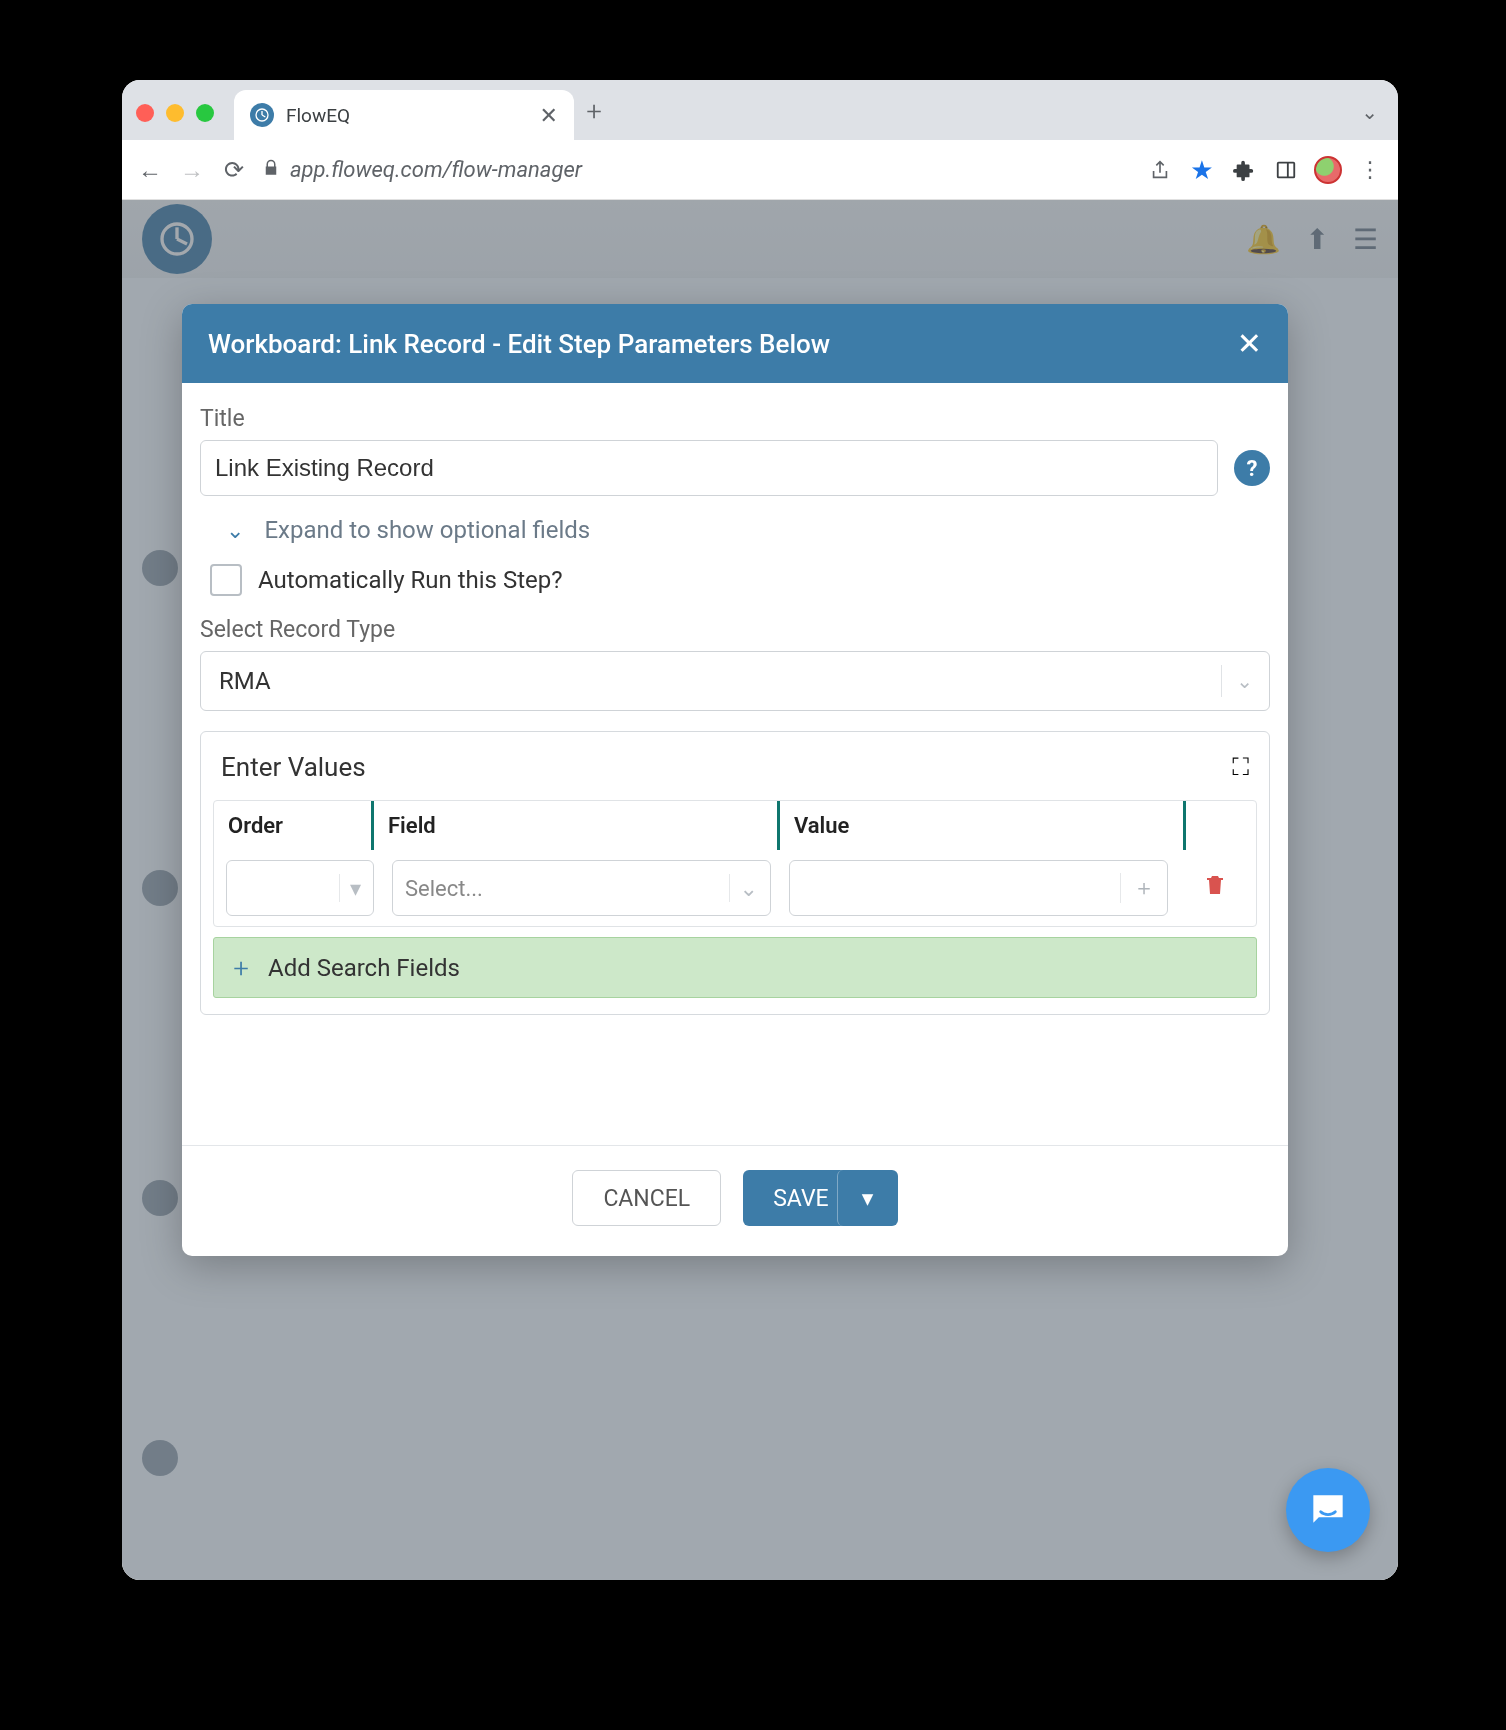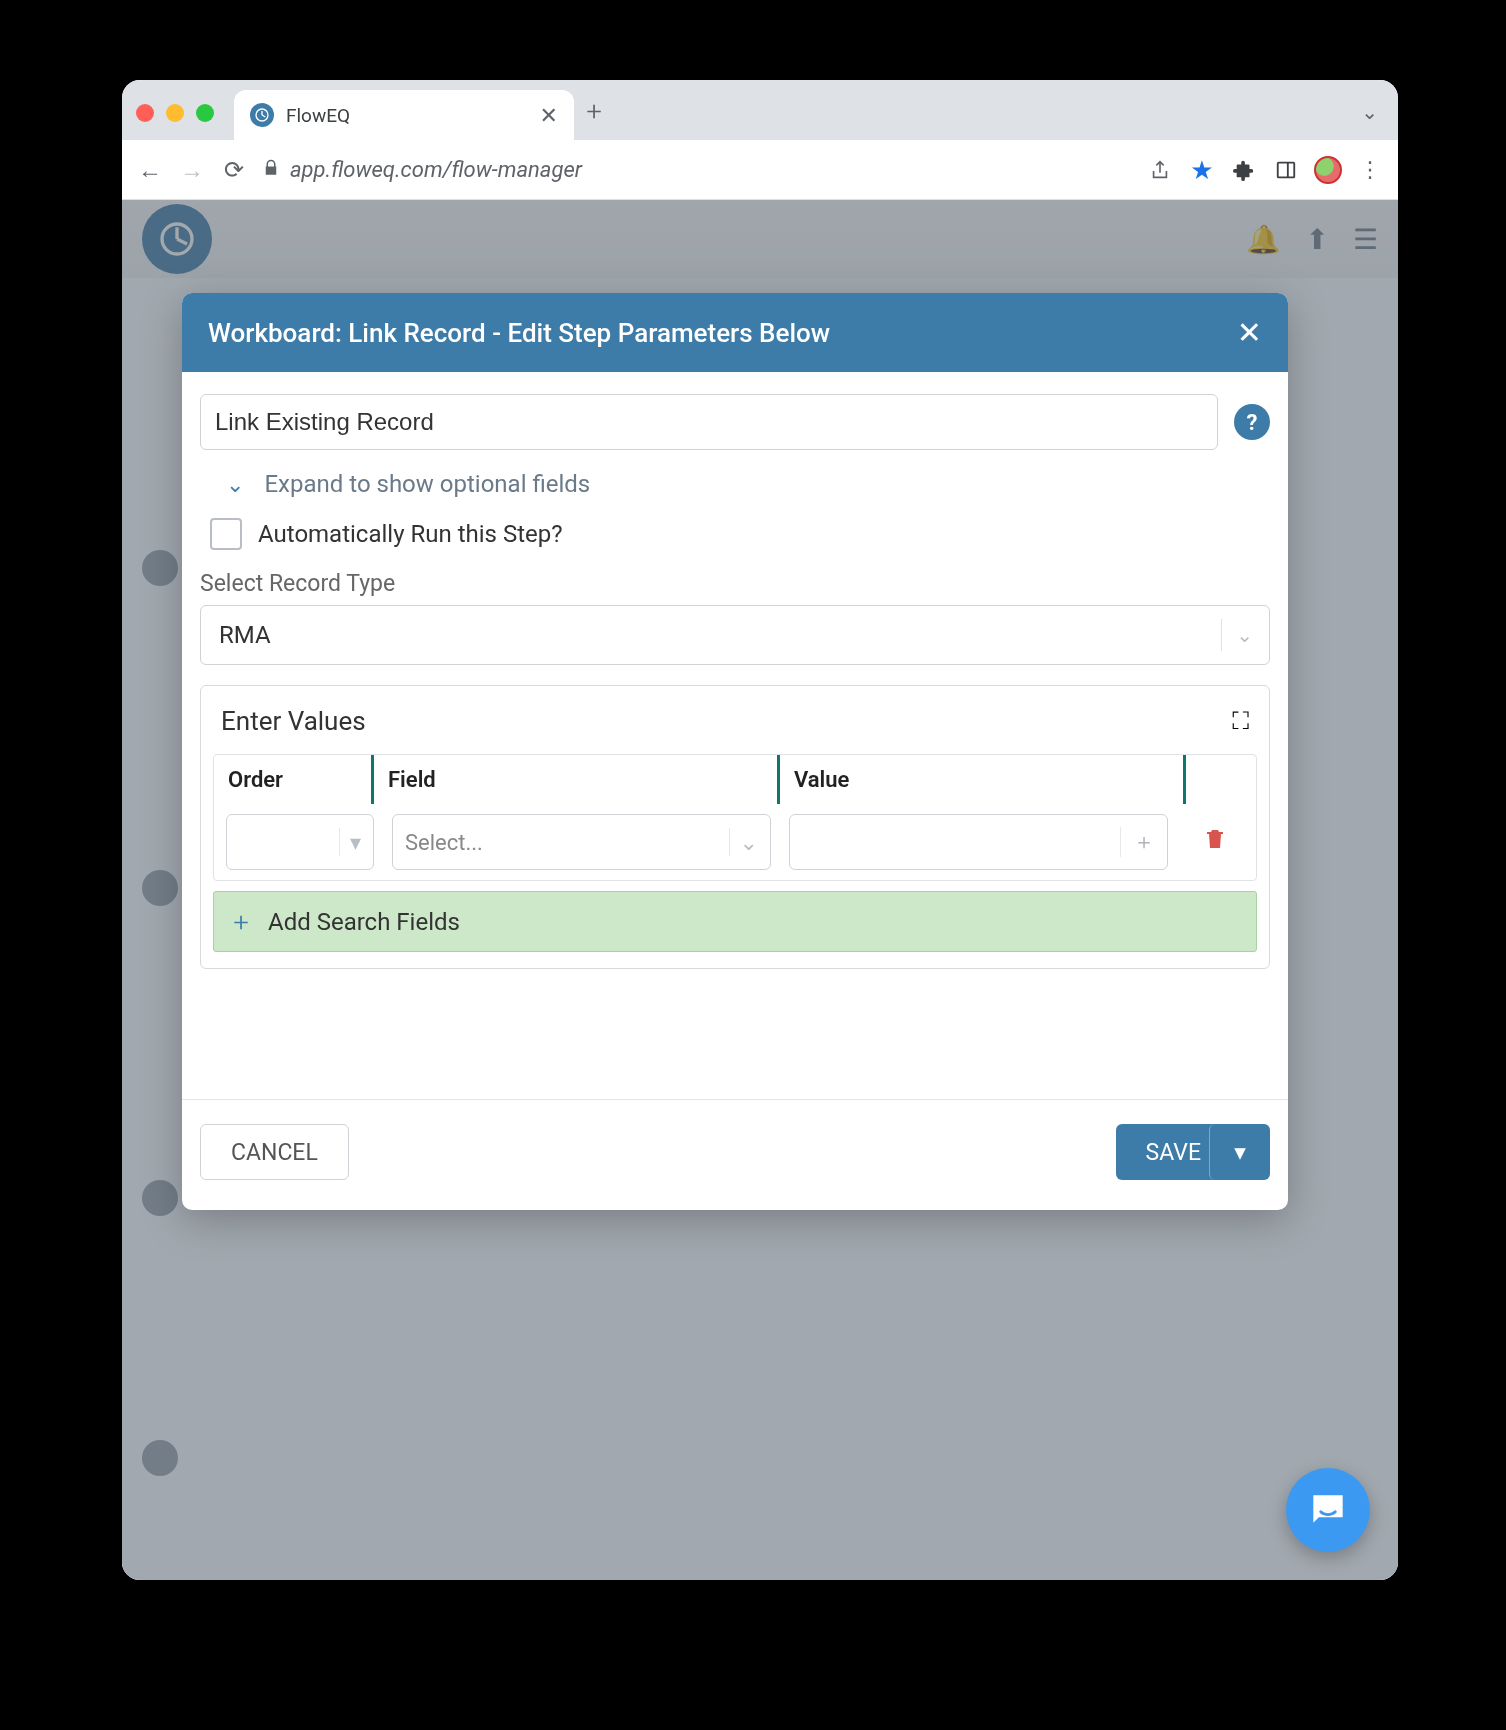--- a/index.html
+++ b/index.html
@@ -102,21 +102,21 @@
   .app-logo {
     width: 70px; height: 70px; border-radius:50%; background:#3d7ca8;
     display:flex; align-items:center; justify-content:center; color:#fff;
   }
   .header-right { margin-left:auto; display:flex; gap: 24px; color:#6b7a88; font-size:28px; }
   .modal-overlay {
     position:absolute; inset:0; background: rgba(90,100,110,0.5);
   }
   .modal {
     position: absolute;
-    left: 60px; right: 110px; top: 93px;
+    left: 60px; right: 110px; top: 104px;
     background: #fff;
     border-radius: 10px;
     overflow: hidden;
     display:flex; flex-direction:column;
     box-shadow: 0 10px 40px rgba(0,0,0,0.25);
   }
   .modal-header {
     background: #3d7ca8;
     color: #fff;
     padding: 22px 26px;
@@ -191,21 +191,21 @@
   .trash-icon { color:#d9534f; font-size:26px; text-align:center; cursor:pointer; }
   .add-fields {
     background:#cde8c9; border:1px solid #a7d39f; border-radius:3px;
     display:flex; align-items:center; gap:14px; padding: 12px 14px;
     color:#333; font-size:24px; cursor:pointer;
   }
   .add-fields .plus { color:#3d7ca8; font-size:26px; font-weight:500; }
   .modal-footer {
     border-top: 1px solid #e3e6e9;
     padding: 24px 18px 30px 18px;
-    display:flex; justify-content:space-between; gap: 22px;
+    display:flex; justify-content:center; gap: 22px;
     margin-top: 120px;
   }
   .btn {
     height: 56px; padding: 0 30px; border-radius:6px; font-size: 23px;
     display:flex; align-items:center; cursor:pointer; gap: 14px;
   }
   .btn-cancel { border:1px solid #cfd3d7; color:#555; background:#fff; }
   .btn-save { background:#3d7ca8; color:#fff; }
   .btn-save-dd { width:60px; justify-content:center; border-left:1px solid rgba(255,255,255,0.35); margin-left:-22px; }
   .chat-bubble {
@@ -307,20 +307,21 @@
     <div class="modal-overlay"></div>
 
     <div class="modal">
       <div class="modal-header">
         <span>Workboard: Link Record - Edit Step Parameters Below</span>
         <span class="modal-close">✕</span>
       </div>
 
       <div class="modal-body">
         <div class="field-group">
+          <div class="label">Title</div>
           <div class="title-row">
             <input class="text-input" value="Link Existing Record" style="">
             <div class="help-icon">?</div>
           </div>
         </div>
 
         <div class="expand-row">
           <span class="chev">⌄</span>
           <span>Expand to show optional fields</span>
         </div>

